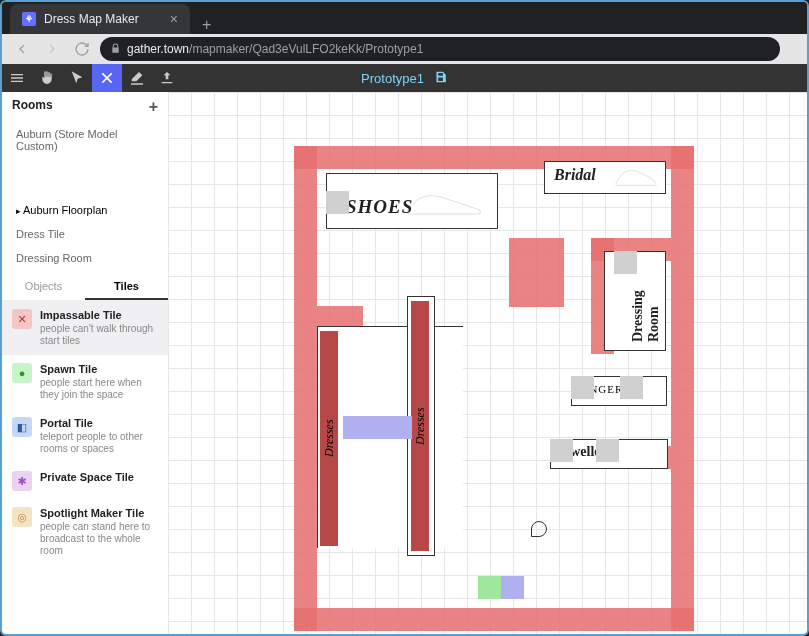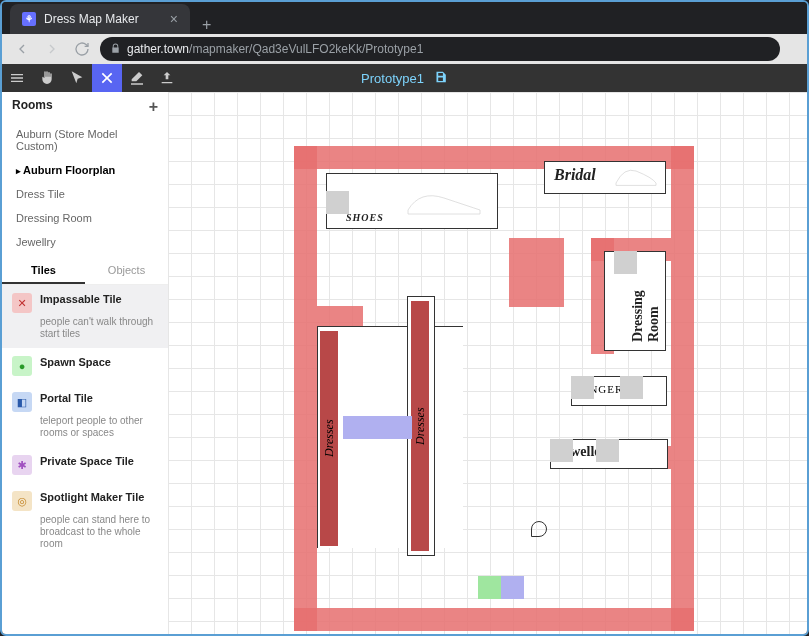--- a/index.html
+++ b/index.html
@@ -29,32 +29,32 @@
   .tool-btn svg { width: 16px; height: 16px; }
   .app-title { position: absolute; left: 50%; transform: translateX(-50%); color: #7dd3fc; font-size: 13px; display: flex; align-items: center; gap: 10px; }
   
   
   .main { display: flex; height: calc(636px - 32px - 30px - 28px - 4px); }
   .sidebar { width: 166px; background: #fff; display: flex; flex-direction: column; }
   .sb-header { display: flex; align-items: flex-start; justify-content: space-between; padding: 6px 10px; font-size: 12px; font-weight: 600; color: #222; }
   .sb-add { font-size: 16px; color: #555; cursor: pointer; }
   .room-list { font-size: 11px; }
   .room-item { padding: 6px 14px; color: #666; cursor: pointer; }
-  .room-item.selected { color: #000; font-weight: 700; }
+  .room-item.selected { color: #000; font-weight: 400; margin-top: 40px; }
   .room-item.selected::before { content: "▸ "; font-size: 9px; }
   
   .obj-tabs { display: flex; font-size: 11px; border-bottom: 1px solid #eee; margin-top: 4px; }
   .obj-tab { flex: 1; text-align: center; padding: 6px 0; color: #999; cursor: pointer; }
   .obj-tab.active { color: #000; font-weight: 600; border-bottom: 2px solid #333; }
   
   .tile-list { overflow-y: auto; flex: 1; }
   .tile-item { display: flex; gap: 8px; padding: 8px 10px; cursor: pointer; }
   .tile-item.selected { background: #f0f0f2; }
   .tile-icon { width: 20px; height: 20px; border-radius: 3px; flex-shrink: 0; display: flex; align-items: center; justify-content: center; font-size: 11px; }
-  .tile-text { display: flex; flex-direction: column; gap: 11px; }
+  .tile-text { display: flex; flex-direction: column; gap: 2px; }
   .tile-title { font-size: 11px; font-weight: 600; color: #222; }
   .tile-desc { font-size: 10px; color: #888; line-height: 1.2; }
   
   .canvas-area { flex: 1; background: #fff; position: relative; overflow: hidden; }
   .grid-bg { position: absolute; inset: 0; background-image: linear-gradient(#e6e6e6 1px, transparent 1px), linear-gradient(90deg, #e6e6e6 1px, transparent 1px); background-size: 23px 23px; }
   
   .floorplan { position: absolute; left: 126px; top: 54px; width: 400px; height: 485px; }
   .imp { position: absolute; background: rgba(230,110,110,0.85); }
   .fp-box { position: absolute; border: 1px solid #333; background: #fff; }
   .fp-label { font-family: Georgia, 'Times New Roman', serif; font-style: italic; font-weight: 600; color: #222; }
@@ -150,40 +150,40 @@
   <div class="sidebar">
     <div class="sb-header">
       <span>Rooms</span>
       <span class="sb-add">+</span>
     </div>
     <div class="room-list" id="room-list">
         <div class="room-item">Auburn (Store Model Custom)</div>
         <div class="room-item selected">Auburn Floorplan</div>
         <div class="room-item">Dress Tile</div>
         <div class="room-item">Dressing Room</div>
-        <div class="room-item">Jewellry</div>
       </div>
 
     <div class="obj-tabs">
+      <div class="obj-tab">Objects</div>
       <div class="obj-tab active">Tiles</div>
-      <div class="obj-tab">Objects</div>
     </div>
 
     <div class="tile-list" id="tile-list">
         <div class="tile-item selected">
           <div class="tile-icon" style="background: rgb(244, 198, 198); color: rgb(192, 48, 48);">✕</div>
           <div class="tile-text">
             <div class="tile-title">Impassable Tile</div>
             <div class="tile-desc">people can't walk through start tiles</div>
           </div>
         </div>
         <div class="tile-item">
           <div class="tile-icon" style="background: rgb(200, 244, 200); color: rgb(42, 154, 42);">●</div>
           <div class="tile-text">
-            <div class="tile-title">Spawn Space</div>
+            <div class="tile-title">Spawn Tile</div>
+            <div class="tile-desc">people start here when they join the space</div>
           </div>
         </div>
         <div class="tile-item">
           <div class="tile-icon" style="background: rgb(198, 216, 244); color: rgb(42, 90, 170);">◧</div>
           <div class="tile-text">
             <div class="tile-title">Portal Tile</div>
             <div class="tile-desc">teleport people to other rooms or spaces</div>
           </div>
         </div>
         <div class="tile-item">
@@ -211,21 +211,21 @@
       <div class="imp" style="left:0;top:0;width:23px;height:485px"></div>
       <div class="imp" style="left:377px;top:0;width:23px;height:485px"></div>
 
       <div class="imp" style="left:215px;top:92px;width:55px;height:69px"></div>
       <div class="imp" style="left:297px;top:92px;width:80px;height:23px"></div>
       <div class="imp" style="left:297px;top:92px;width:23px;height:116px"></div>
       <div class="imp" style="left:256px;top:300px;width:121px;height:23px"></div>
       <div class="imp" style="left:23px;top:160px;width:46px;height:23px"></div>
 
       <div class="fp-box" style="left:32px;top:27px;width:172px;height:56px"></div>
-      <div class="fp-label" style="position:absolute;left:52px;top:66px;font-size:10px;letter-spacing:1px">SHOES</div>
+      <div class="fp-label" style="position:absolute;left:52px;top:50px;font-size:19px;letter-spacing:1px">SHOES</div>
 
       <div style="position:absolute;left:110px;top:40px;width:80px;height:36px;opacity:.25">
         <svg viewBox="0 0 100 40" fill="none" stroke="#666">
             <path d="M5 30 Q20 5 50 15 Q80 25 95 30 L95 35 L5 35 Z"></path>
           </svg>
       </div>
 
       <div class="fp-box" style="left:250px;top:15px;width:122px;height:33px"></div>
       <div class="fp-label" style="position:absolute;left:260px;top:20px;font-size:16px">Bridal</div>
       <div style="position:absolute;left:318px;top:17px;width:48px;height:28px;opacity:.25">

